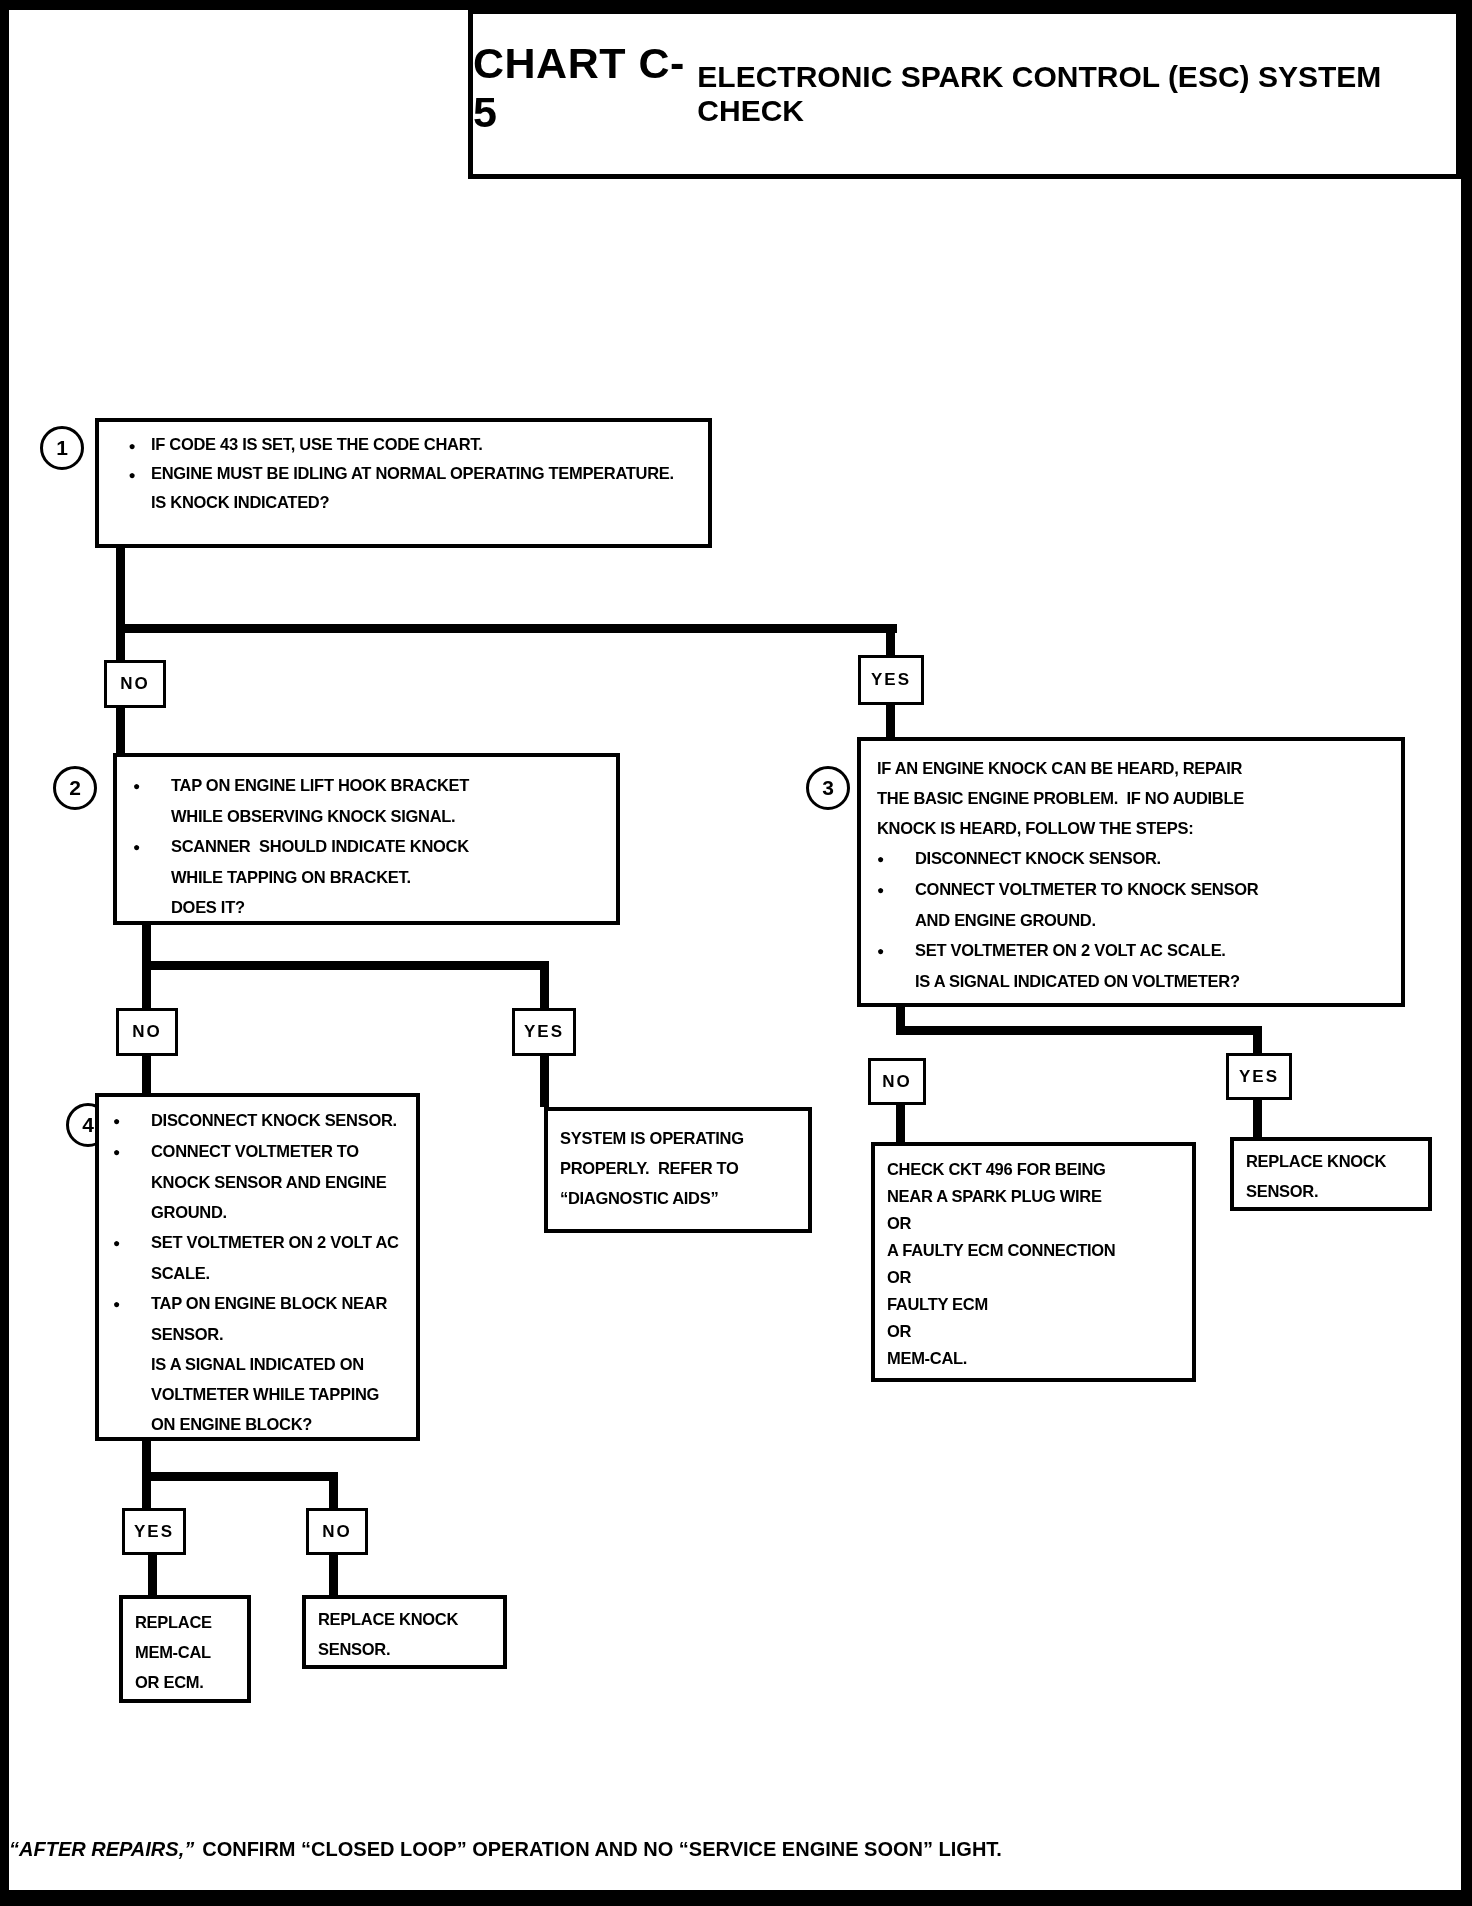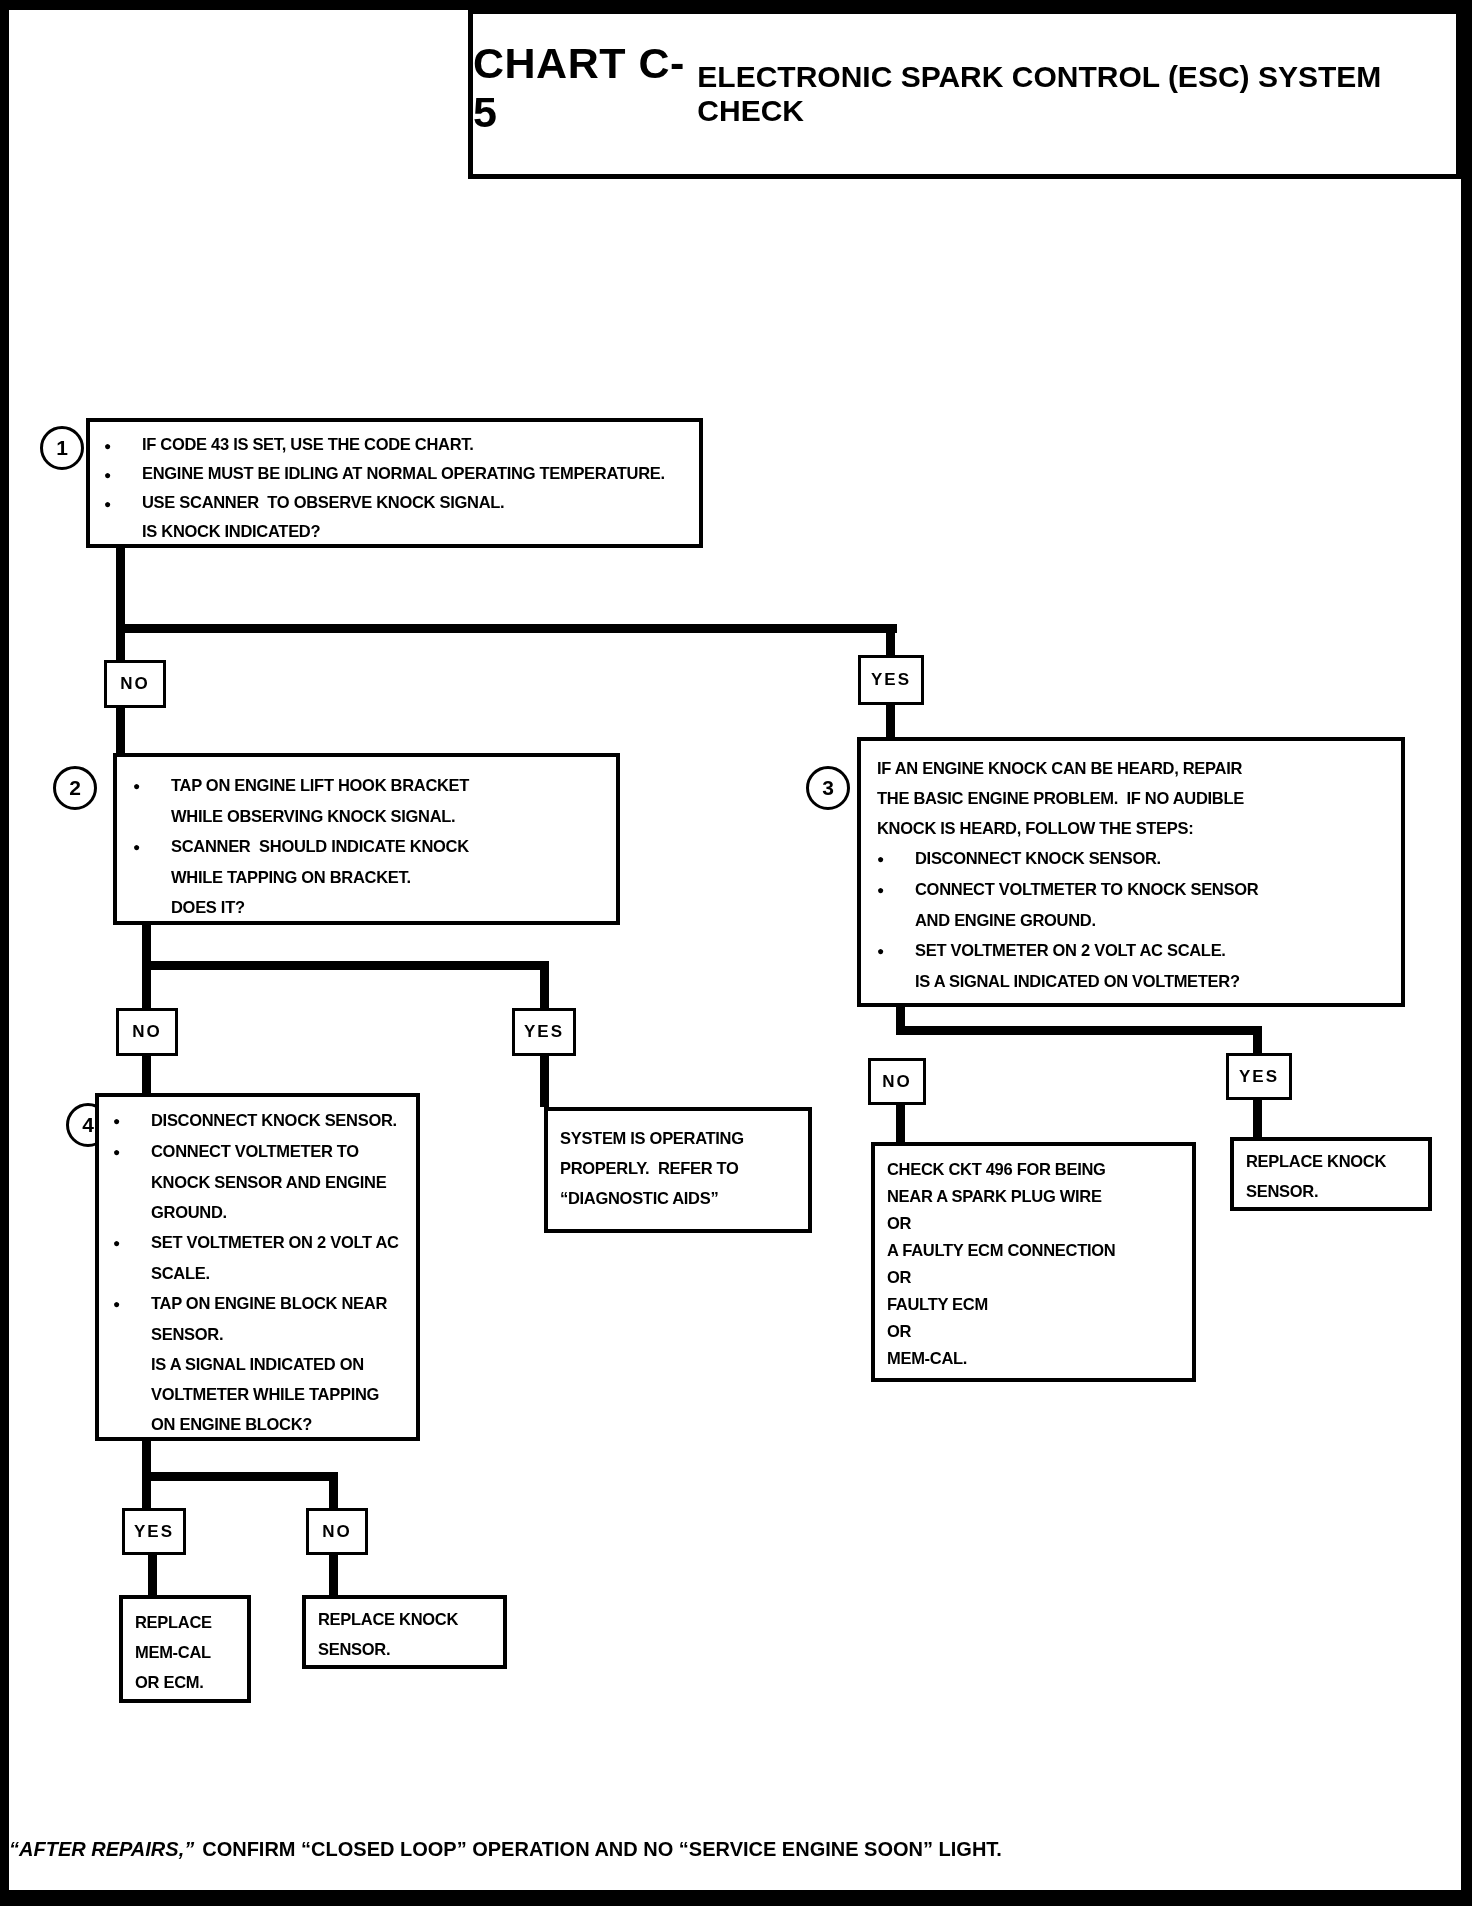--- a/index.html
+++ b/index.html
@@ -63,33 +63,29 @@
   <div class="v" style="left:1253px;top:1035px;width:9px;height:22px;"></div>
   <div class="v" style="left:896px;top:1104px;width:9px;height:40px;"></div>
   <div class="v" style="left:1253px;top:1099px;width:9px;height:40px;"></div>
 
   <div class="v" style="left:142px;top:1439px;width:9px;height:73px;"></div>
   <div class="h" style="left:142px;top:1472px;width:196px;height:9px;"></div>
   <div class="v" style="left:329px;top:1481px;width:9px;height:31px;"></div>
   <div class="v" style="left:148px;top:1554px;width:9px;height:43px;"></div>
   <div class="v" style="left:329px;top:1554px;width:9px;height:43px;"></div>
 
-  <div class="box" style="left:86px;top:418px;width:617px;height:130px;">
+  <div class="box" style="left:95px;top:418px;width:617px;height:130px;text-align:center;">
     <div class="bx" style="padding:9px 6px 0 14px;line-height:27px;">
       <div class="brow">
           <span class="blt"></span>
           <span class="ln">IF CODE 43 IS SET, USE THE CODE CHART.</span>
         </div>
       <div class="brow">
           <span class="blt"></span>
           <span class="ln">ENGINE MUST BE IDLING AT NORMAL OPERATING TEMPERATURE.</span>
-        </div>
-      <div class="brow">
-          <span class="blt"></span>
-          <span class="ln">USE SCANNER  TO OBSERVE KNOCK SIGNAL.</span>
         </div>
       <div class="brow">
           <span class="blt none"></span>
           <span class="ln">IS KNOCK INDICATED?</span>
         </div>
     </div>
   </div>
 
   <div class="lbl" style="left:104px;top:660px;width:62px;height:48px;">NO</div>
   <div class="lbl" style="left:858px;top:655px;width:66px;height:50px;">YES</div>

